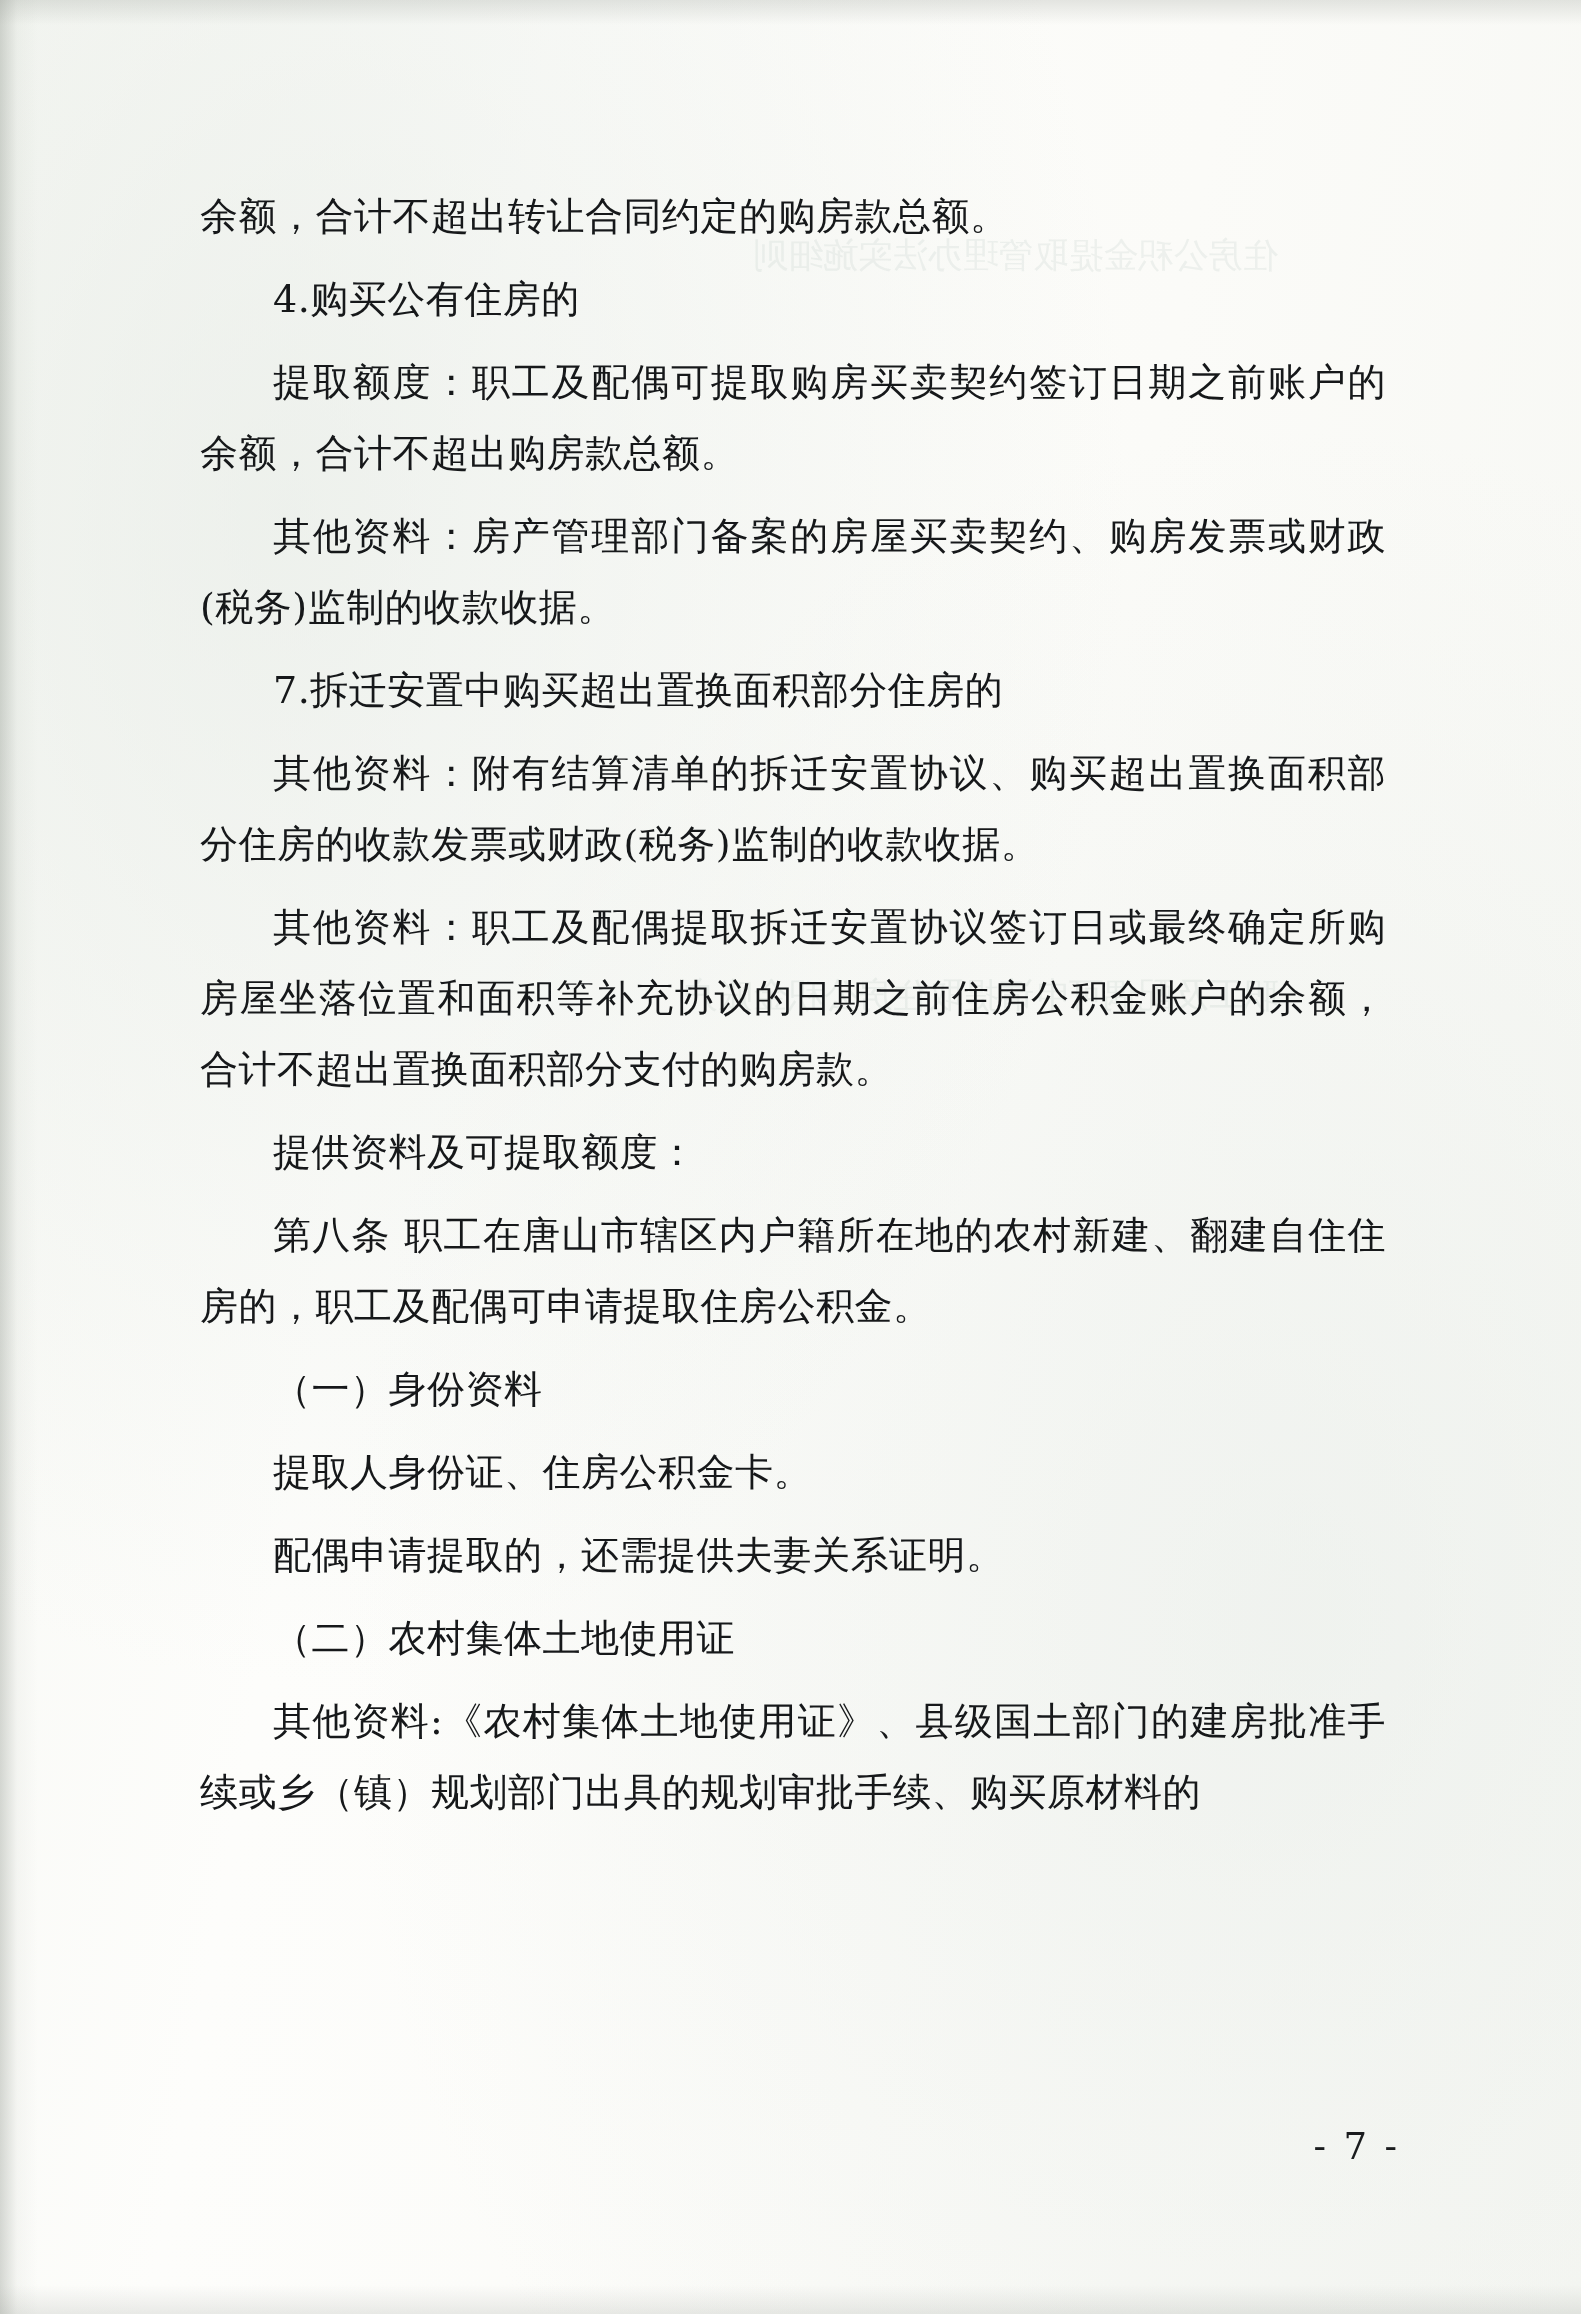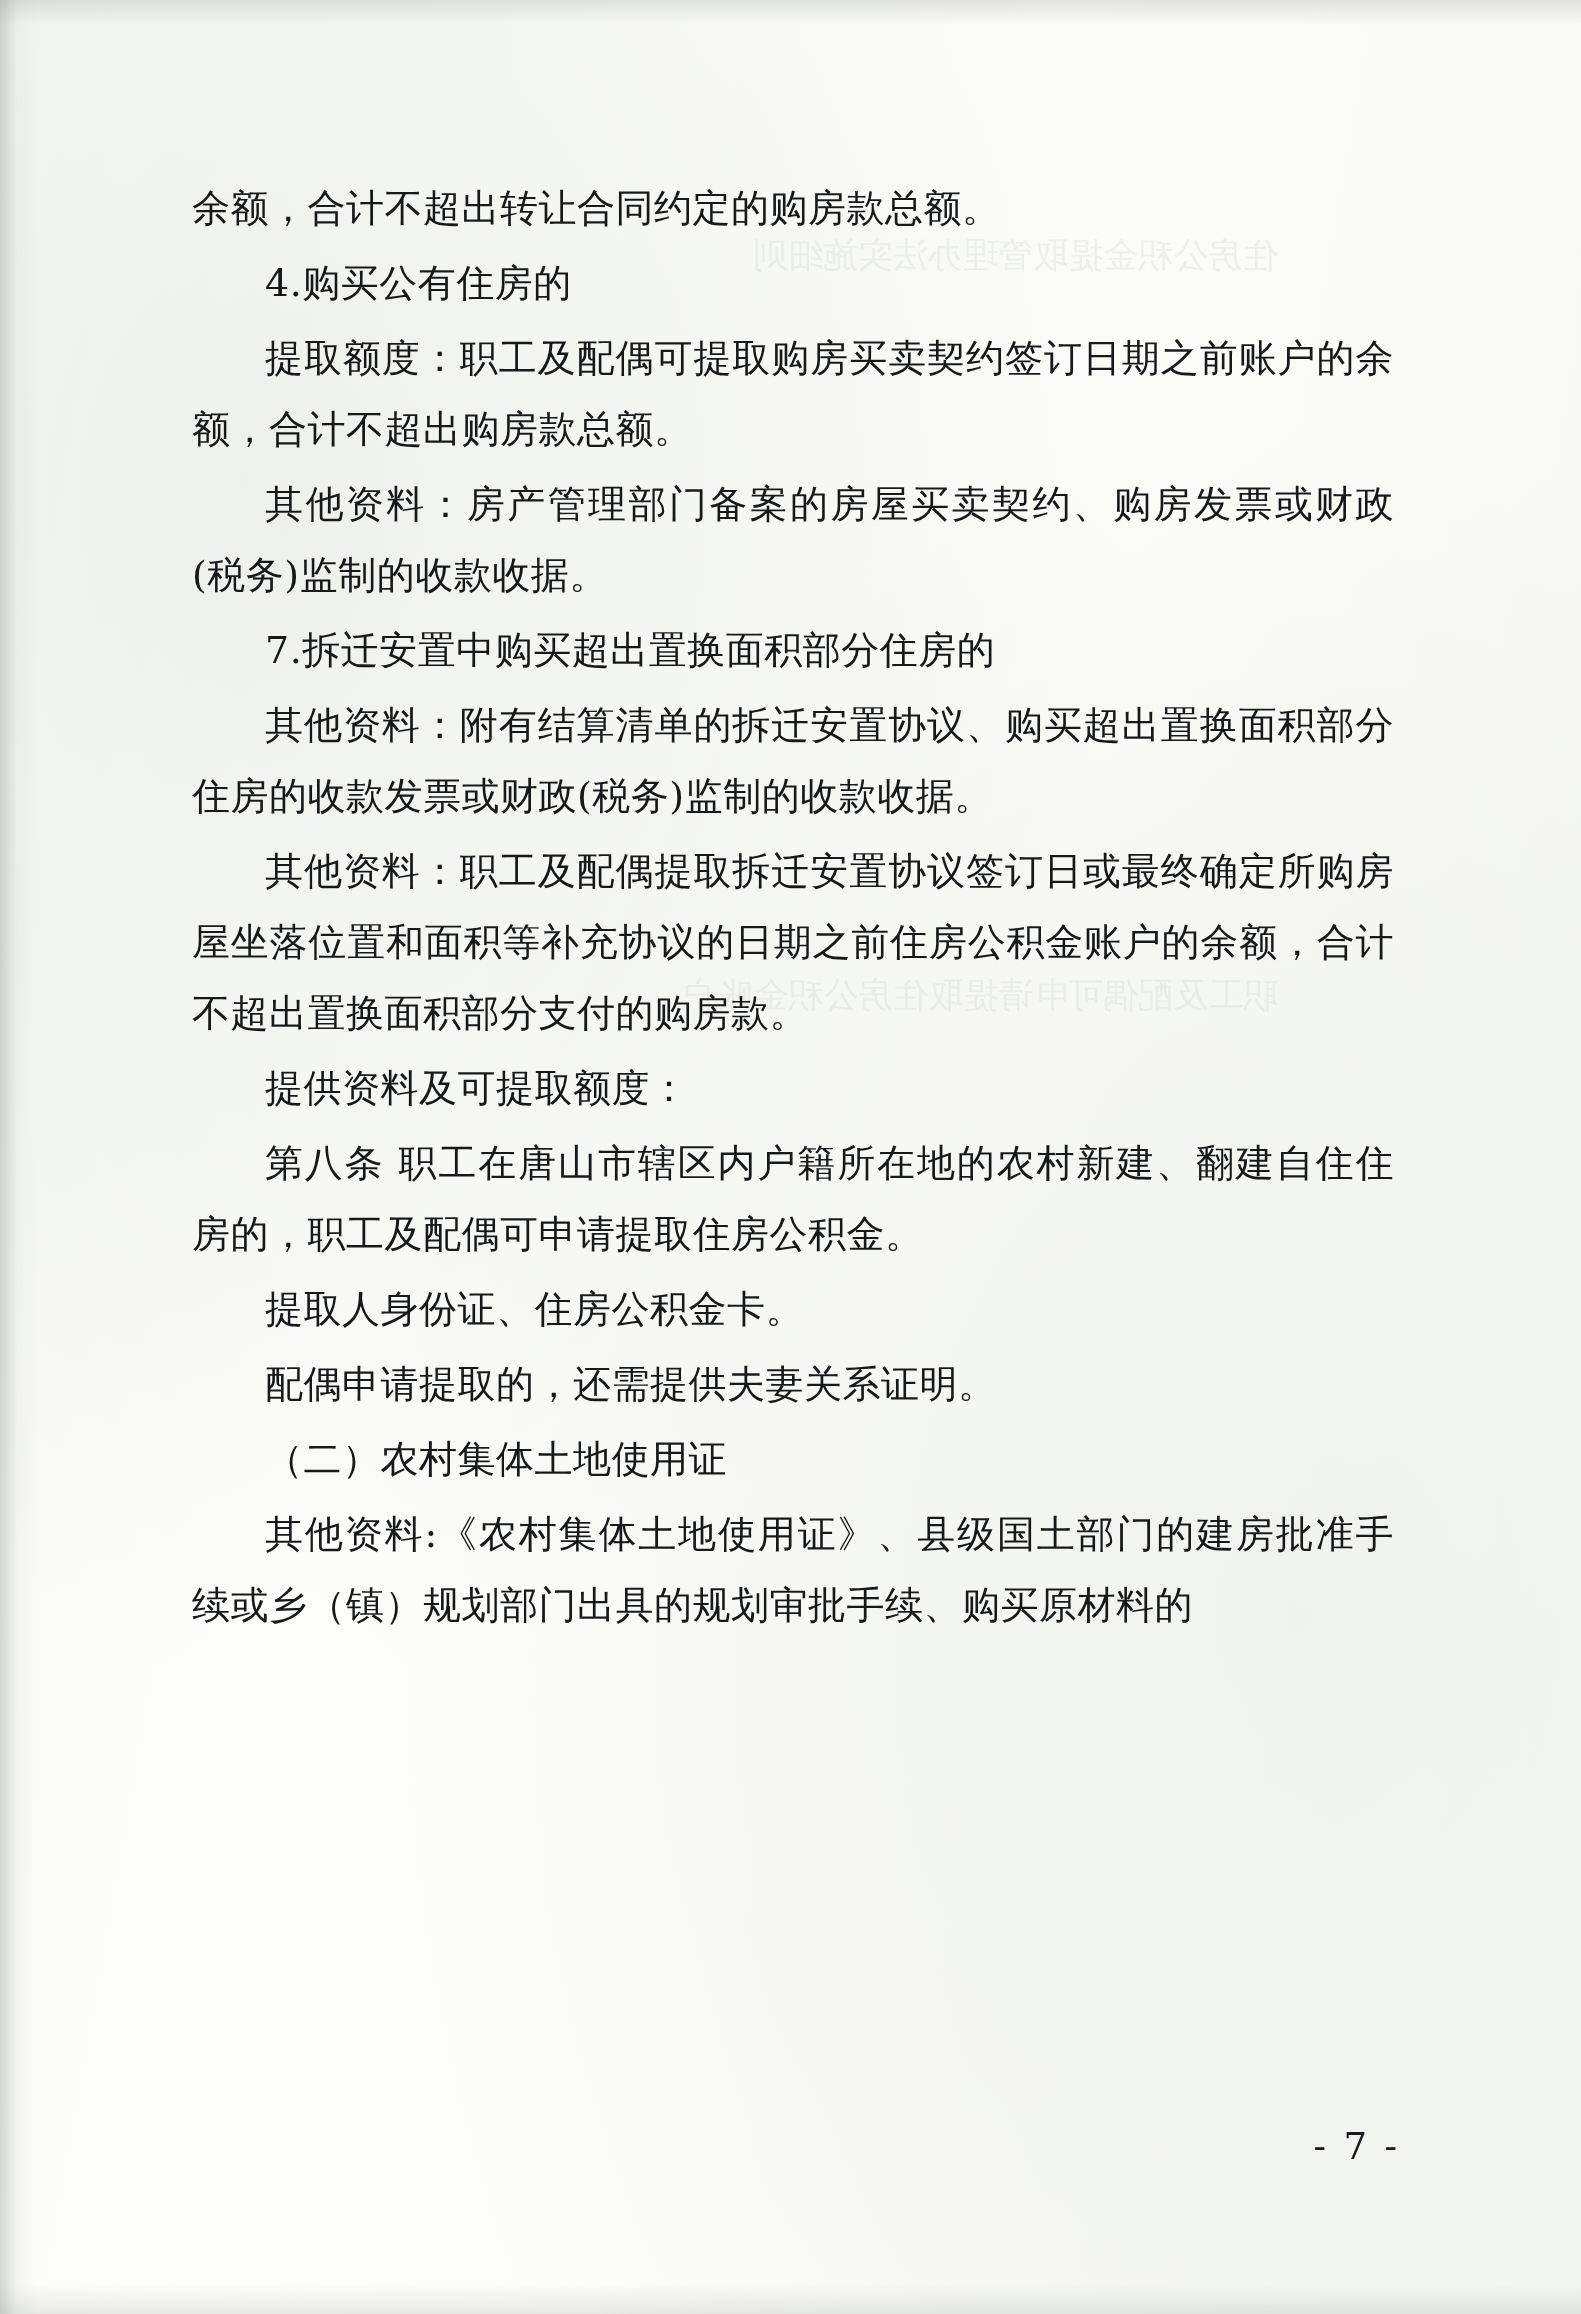--- a/index.html
+++ b/index.html
@@ -45,21 +45,21 @@
     background: linear-gradient(0deg, rgba(140,146,138,0.18) 0%, rgba(255,255,255,0) 100%);
     pointer-events: none;
   }
   .content {
     position: absolute;
     left: 188px;
     top: 169px;
     width: 1210px;
   }
   p {
-    margin: 4px;
+    margin: 12px;
     font-size: 38px;
     line-height: 71px;
     color: #16181a;
     letter-spacing: 0.5px;
     text-align: justify;
     text-justify: inter-character;
     font-family: "DejaVu Serif", serif;
     font-weight: 500;
   }
   p.indent {
@@ -102,20 +102,21 @@
   <div class="content">
     <p class="hang">余额，合计不超出转让合同约定的购房款总额。</p>
     <p class="indent">4.购买公有住房的</p>
     <p class="indent">提取额度：职工及配偶可提取购房买卖契约签订日期之前账户的余额，合计不超出购房款总额。</p>
     <p class="indent">其他资料：房产管理部门备案的房屋买卖契约、购房发票或财政(税务)监制的收款收据。</p>
     <p class="indent">7.拆迁安置中购买超出置换面积部分住房的</p>
     <p class="indent">其他资料：附有结算清单的拆迁安置协议、购买超出置换面积部分住房的收款发票或财政(税务)监制的收款收据。</p>
     <p class="indent">其他资料：职工及配偶提取拆迁安置协议签订日或最终确定所购房屋坐落位置和面积等补充协议的日期之前住房公积金账户的余额，合计不超出置换面积部分支付的购房款。</p>
     <p class="indent">提供资料及可提取额度：</p>
     <p class="indent">第八条 职工在唐山市辖区内户籍所在地的农村新建、翻建自住住房的，职工及配偶可申请提取住房公积金。</p>
+    <p class="indent">（一）身份资料</p>
     <p class="indent">提取人身份证、住房公积金卡。</p>
     <p class="indent">配偶申请提取的，还需提供夫妻关系证明。</p>
     <p class="indent">（二）农村集体土地使用证</p>
     <p class="indent">其他资料:《农村集体土地使用证》、县级国土部门的建房批准手续或乡（镇）规划部门出具的规划审批手续、购买原材料的</p>
   </div>
 
   <div class="page-number">- 7 -</div>
 
   <div class="edge-shadow-left"></div>
   <div class="edge-shadow-top"></div>

